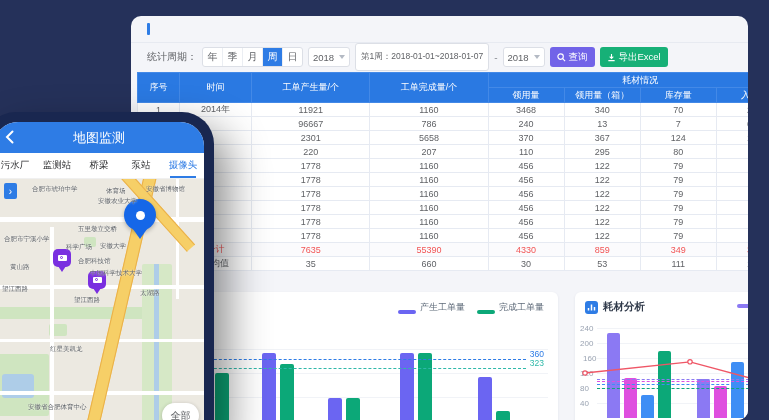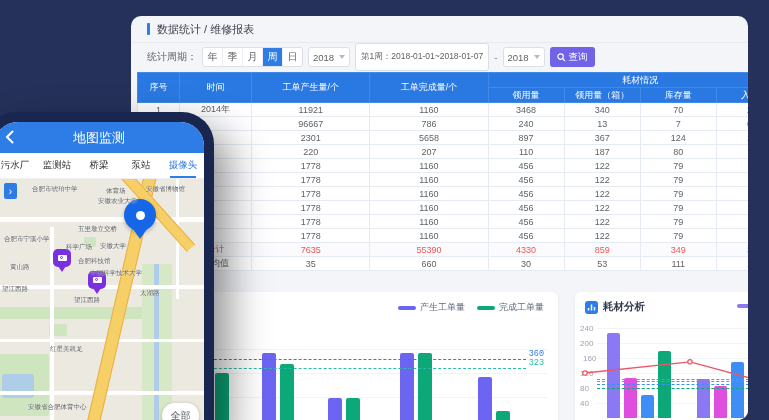--- a/index.html
+++ b/index.html
@@ -40,27 +40,27 @@
   td{font-size:9px;color:#606266;height:13px;background:#fff;}
   tr.row-total td{color:#f25555;background:#fbfbfd;}
   tr.row-avg td{background:#fff;}
 
   
   .card{position:absolute;top:276px;background:#fff;border-radius:6px;height:180px;
         box-shadow:0 1px 3px rgba(30,40,80,.08);}
   #card-left{left:20px;width:407px;}
   #card-right{left:444px;width:200px;}
   .legend{position:absolute;top:9px;right:14px;display:flex;gap:12px;align-items:center;}
-  .legend-item{display:flex;align-items:center;gap:4px;font-size:9px;color:#5f6b7a;}
+  .legend-item{display:flex;align-items:flex-end;gap:4px;font-size:9px;color:#5f6b7a;}
   .legend-dash{width:18px;height:4px;border-radius:2px;}
   .plot{position:absolute;left:0;top:0;right:0;bottom:0;overflow:hidden;}
   .bar{position:absolute;border-radius:2px 2px 0 0;}
   .gridline{position:absolute;height:1px;background:#f1f3f7;}
   .refline{position:absolute;border-top:1px dashed;}
-  .ref-label{position:absolute;font-size:8.5px;font-family:Liberation Mono, monospace;}
+  .ref-label{position:absolute;font-size:8.5px;}
   .card-head{position:absolute;left:10px;top:8px;display:flex;align-items:center;gap:5px;}
   .card-title{font-size:10.5px;color:#303a4a;font-weight:bold;}
   .ytick{position:absolute;font-size:8px;color:#9aa3b2;}
 
   
   .phone{position:absolute;left:-16px;top:112px;width:230px;height:340px;background:#192750;
          border-radius:32px;padding:10px;box-sizing:border-box;z-index:10;
          box-shadow:14px 18px 42px rgba(0,0,0,.45);}
   .screen{width:100%;height:100%;border-radius:24px;overflow:hidden;background:#fff;display:flex;flex-direction:column;}
   .p-header{height:31px;background:#2e7ce5;display:flex;align-items:center;justify-content:center;position:relative;flex:0 0 auto;}
@@ -92,21 +92,20 @@
            box-shadow:0 1px 4px rgba(0,0,0,.22);display:flex;align-items:center;justify-content:center;
            font-size:10px;color:#606266;}
 </style>
 </head>
 <body>
 
 <div class="dashboard">
 
   <div class="breadcrumb-bar">
     <div class="crumb-accent"></div>
-    <span class="breadcrumb">数据统计 / 维修报表</span>
   </div>
 
   <div class="filter-bar">
     <span class="filter-label">统计周期：</span>
     <div class="seg" id="seg">
         <div class="seg-btn">年</div>
         <div class="seg-btn">季</div>
         <div class="seg-btn">月</div>
         <div class="seg-btn active">周</div>
         <div class="seg-btn">日</div>
@@ -122,20 +121,27 @@
     <div class="sel">
       <span>2018</span>
       <span class="caret"></span>
     </div>
     <div class="btn btn-query">
       <svg width="9" height="9" viewBox="0 0 10 10">
           <circle cx="4" cy="4" r="3" fill="none" stroke="#fff" stroke-width="1.3"></circle>
           <line x1="6.3" y1="6.3" x2="9" y2="9" stroke="#fff" stroke-width="1.3"></line>
         </svg>
       <span>查询</span>
+    </div>
+    <div class="btn btn-export">
+      <svg width="9" height="9" viewBox="0 0 10 10">
+          <path d="M5 1v5M3 4l2 2 2-2" stroke="#fff" stroke-width="1.2" fill="none"></path>
+          <path d="M1.5 8.5h7" stroke="#fff" stroke-width="1.2"></path>
+        </svg>
+      <span>导出Excel</span>
     </div>
   </div>
 
   <div class="table-wrap">
     <table id="data-table">
         <colgroup>
           <col style="width: 42px;">
           <col style="width: 72px;">
           <col style="width: 118px;">
           <col style="width: 118px;">
@@ -178,32 +184,32 @@
             <td>240</td>
             <td>13</td>
             <td>7</td>
             <td>650</td>
           </tr>
           <tr>
             <td>3</td>
             <td></td>
             <td>2301</td>
             <td>5658</td>
-            <td>897</td>
+            <td>370</td>
             <td>367</td>
             <td>124</td>
             <td>125</td>
           </tr>
           <tr>
             <td>4</td>
             <td></td>
             <td>220</td>
             <td>207</td>
             <td>110</td>
-            <td>187</td>
+            <td>295</td>
             <td>80</td>
             <td>19</td>
           </tr>
           <tr>
             <td>5</td>
             <td></td>
             <td>1778</td>
             <td>1160</td>
             <td>456</td>
             <td>122</td>

